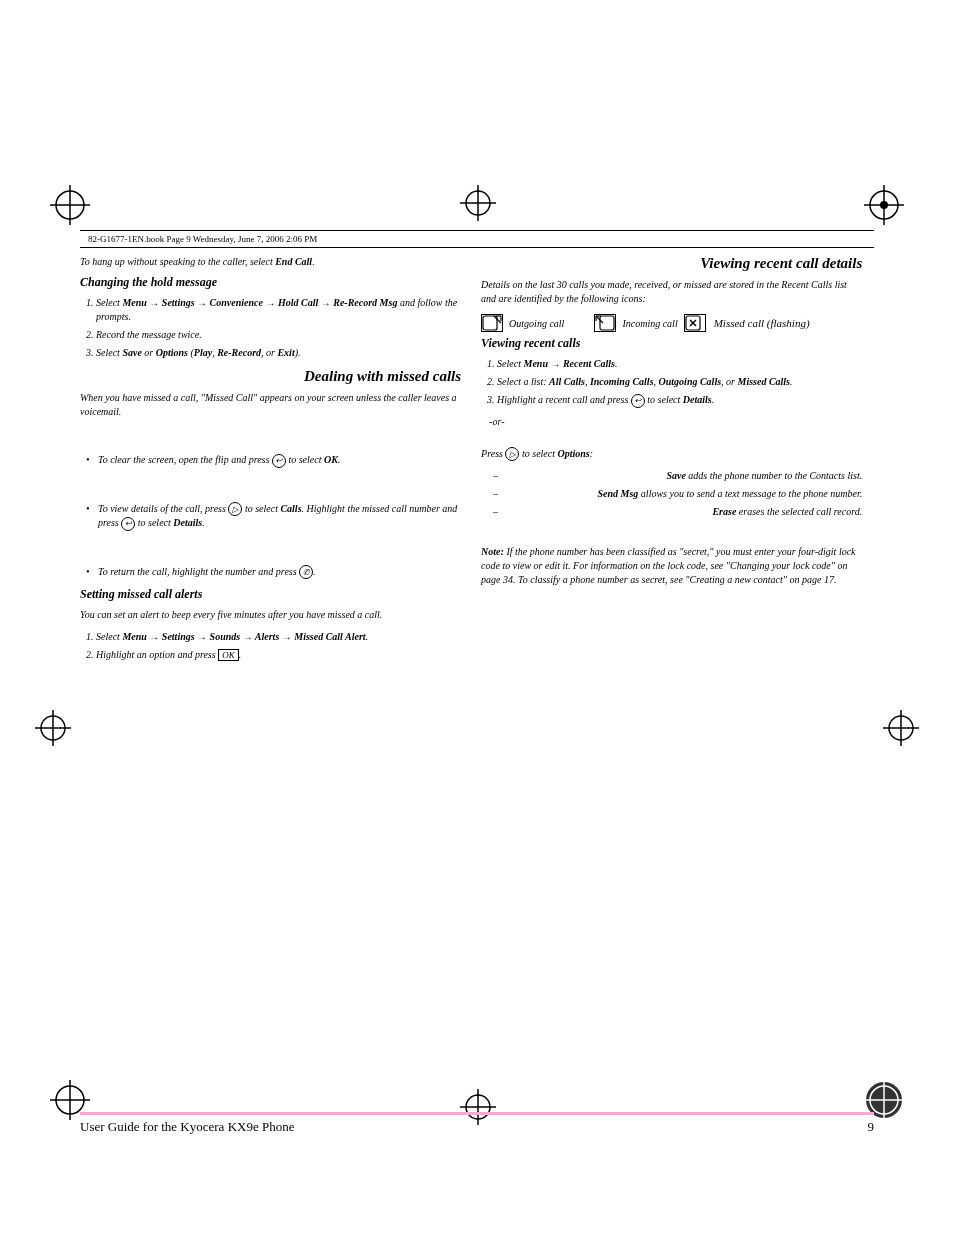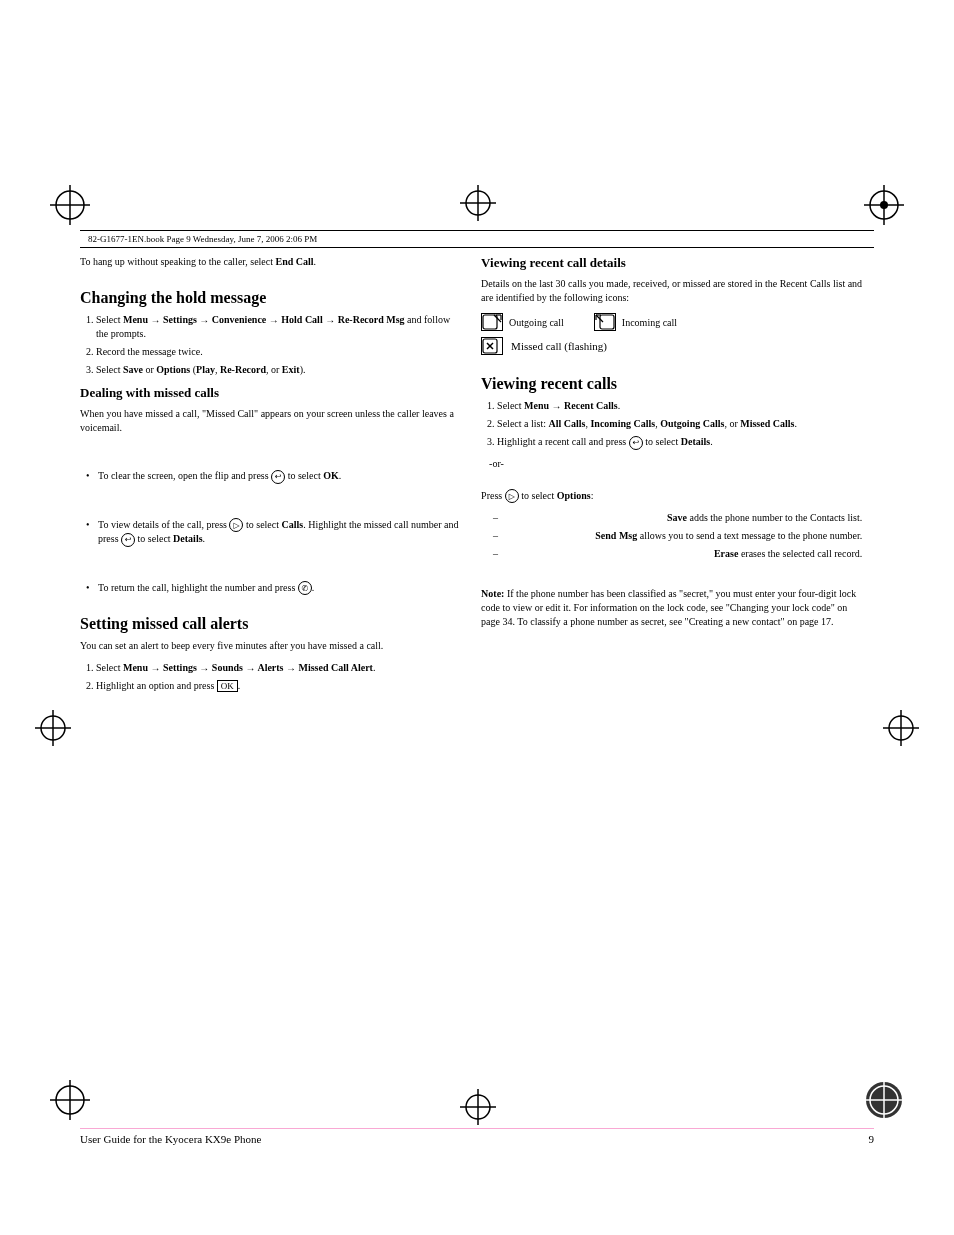--- a/index.html
+++ b/index.html
@@ -30,42 +30,44 @@
 
     
     .content-area {
       position: absolute;
       top: 255px;
       left: 80px;
       right: 80px;
       bottom: 155px;
       display: flex;
       gap: 20px;
+      font-style: italic;
     }
 
     .left-column {
       flex: 0 0 48%;
     }
 
     .right-column {
       flex: 0 0 48%;
     }
 
     
     .section-heading {
-      font-size: 16px;
+      font-size: 12px;
       font-weight: bold;
       margin-bottom: 6px;
-      margin-top: 20px;
+      margin-top: 4px;
     }
 
     .main-heading {
-      font-size: 13px;
+      font-size: 15px;
       font-weight: bold;
       margin-bottom: 6px;
+      text-align: right;
     }
 
     
     ol {
       padding-left: 16px;
       margin-bottom: 8px;
     }
     ol li {
       font-size: 10px;
       margin-bottom: 4px;
@@ -124,29 +126,29 @@
     
     .note-block {
       font-size: 10px;
       line-height: 1.4;
       margin-top: 26px;
     }
 
     
     .footer {
       position: absolute;
-      bottom: 90px;
+      bottom: 100px;
       left: 80px;
       right: 80px;
-      border-top: 1px solid #f9a8d4;
+      border-top: 3px solid #f9a8d4;
       padding-top: 4px;
       display: flex;
       justify-content: space-between;
       align-items: center;
-      font-size: 11px;
+      font-size: 13px;
     }
 
     .paragraph {
       font-size: 10px;
       line-height: 1.4;
       margin-bottom: 8px;
     }
 
     .indent-para {
       font-size: 10px;
@@ -263,21 +265,21 @@
 
   </div>
 
   <div class="right-column">
 
     <div class="main-heading">Viewing recent call details</div>
     <div class="paragraph">
       Details on the last 30 calls you made, received, or missed are stored in the Recent Calls list and are identified by the following icons:
     </div>
 
-    <div style="display:flex;flex-direction:column;gap:6px;">
+    <div style="display:flex;flex-direction:row;gap:6px;">
       <div style="display:flex;align-items:center;gap:30px;">
         <div class="icon-item">
           <span style="display:inline-flex;align-items:center;justify-content:center;width:22px;height:18px;border:1.5px solid #000;font-size:9px;font-weight:bold;position:relative;">
             <svg width="20" height="16" viewBox="0 0 20 16">
               <rect x="1" y="1" width="14" height="14" rx="2" fill="none" stroke="#000" stroke-width="1.2"></rect>
               <line x1="12" y1="1" x2="19" y2="8" stroke="#000" stroke-width="1.2"></line>
               <line x1="14" y1="1" x2="19" y2="1" stroke="#000" stroke-width="1.2"></line>
               <line x1="19" y1="1" x2="19" y2="6" stroke="#000" stroke-width="1.2"></line>
             </svg>
           </span>

